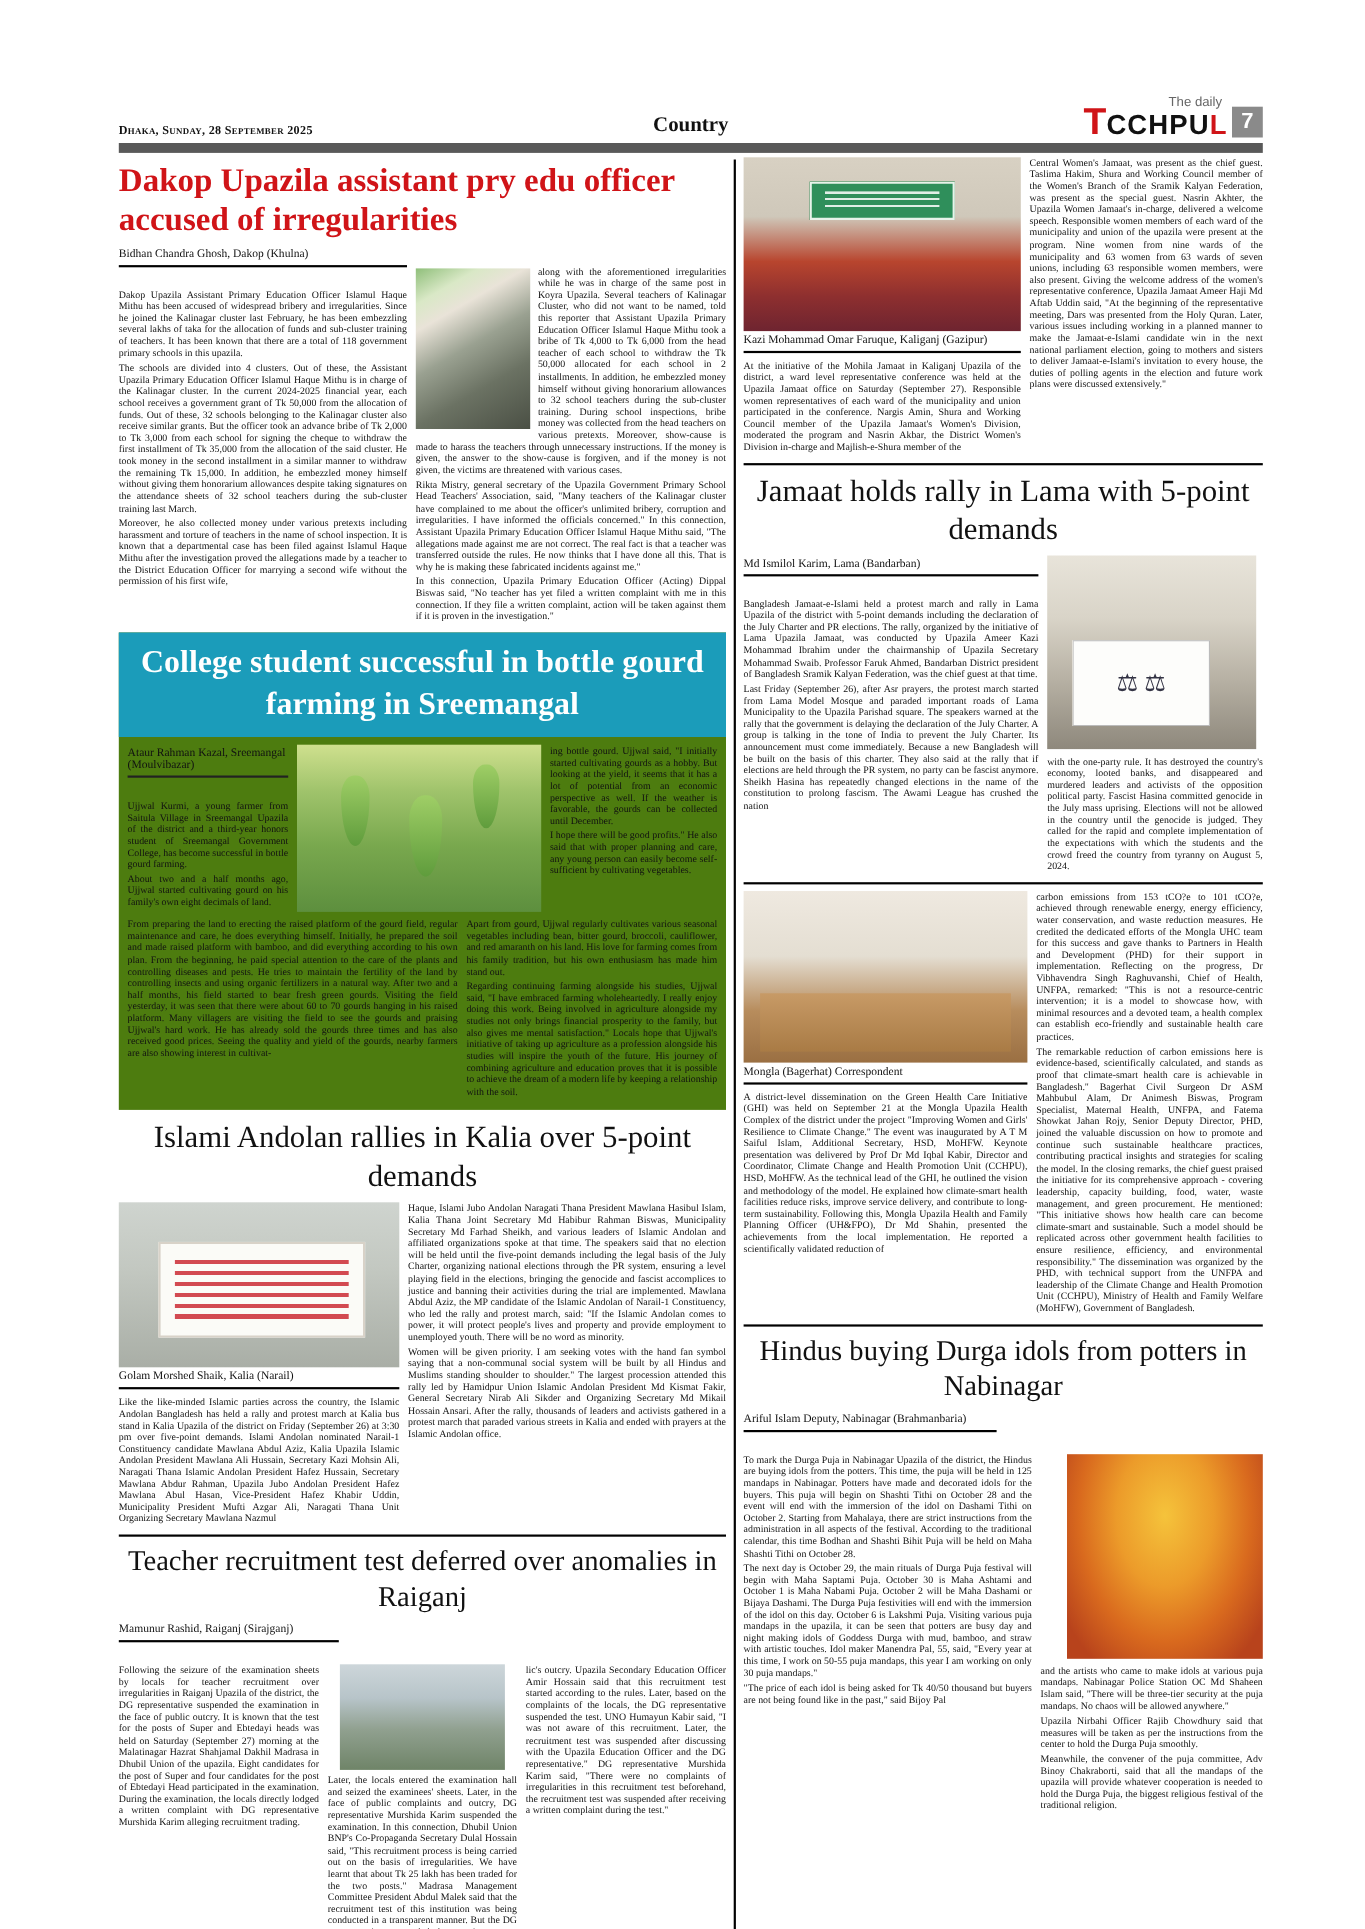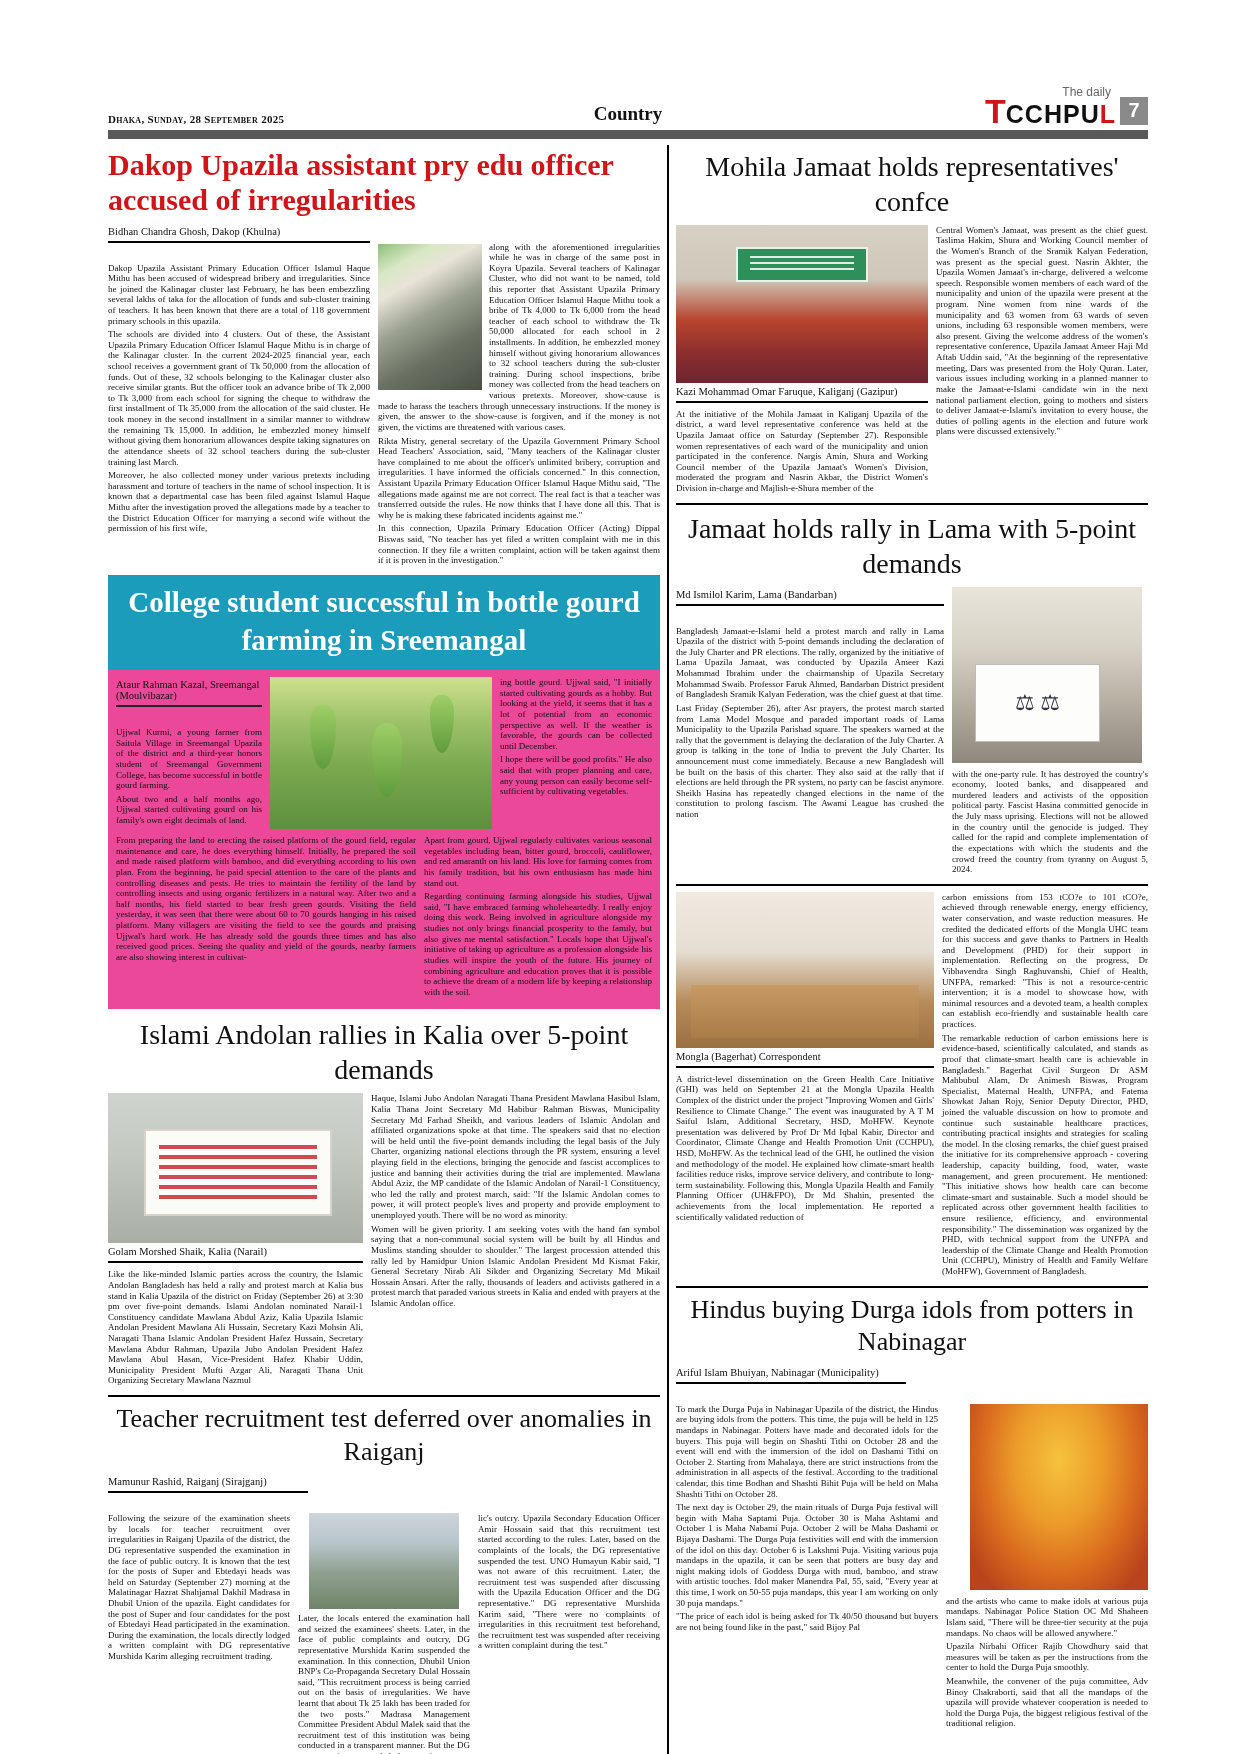--- a/index.html
+++ b/index.html
@@ -60,21 +60,21 @@
   .ph-a6{width:100%;height:150px;background:linear-gradient(180deg,#cfd4cf 0%,#c3c8c1 40%,#a9aea6 100%);}
   .ph-a6 .banner{position:absolute;left:14%;top:24%;width:74%;height:58%;background:#fbfbf7;
     box-shadow:inset 0 0 0 2px #d8d2c8;}
   .ph-a6 .banner:after{content:"";position:absolute;left:8%;top:18%;width:84%;height:64%;
     background:repeating-linear-gradient(180deg,rgba(200,30,40,.8) 0 4px,transparent 4px 10px);}
   .ph-a7{width:150px;height:96px;margin:0 auto 4px auto;
     background:linear-gradient(180deg,#cdd6da 0%,#b7c4c9 32%,#90a08f 62%,#6f8468 100%);}
   .ph-a8{width:178px;height:186px;margin-left:auto;
     background:radial-gradient(ellipse at 50% 30%,#f5c33b 0%,#ec9b2a 35%,#d96a1e 62%,#b8431c 88%);}
   
-  .teal{background:#ec4899;margin:6px 0 8px 0;}
+  .teal{background:#4d7c0f;margin:6px 0 8px 0;}
   .teal-head{background:#1b9cba;color:#fff;font-weight:bold;font-size:29px;text-align:center;
     line-height:1.3;padding:9px 6px 11px;}
   .teal-body{padding:7px 8px 9px 8px;}
   .c-narrow{width:146px;flex-shrink:0;}
   .teal .byline{border-bottom-color:#222;}
   .mt6{margin-top:6px;}
 </style>
 </head>
 <body>
 
@@ -193,21 +193,20 @@
           </div>
         </article>
 
       </div>
 
       <div class="vsep"></div>
 
       <div class="mcol-right">
 
         <article>
-          <h1 class="h-plain">Mohila Jamaat holds representatives' confce</h1>
           <div class="row">
             <div style="width:252px;flex-shrink:0;">
               <div class="photo ph-a2">
                 <span class="banner"></span>
               </div>
               <div class="caption">Kazi Mohammad Omar Faruque, Kaliganj (Gazipur)</div>
               <div class="body-txt">
                   <p>At the initiative of the Mohila Jamaat in Kaliganj Upazila of the district, a ward level representative conference was held at the Upazila Jamaat office on Saturday (September 27). Responsible women representatives of each ward of the municipality and union participated in the conference. Nargis Amin, Shura and Working Council member of the Upazila Jamaat's Women's Division, moderated the program and Nasrin Akbar, the District Women's Division in-charge and Majlish-e-Shura member of the</p>
                 </div>
             </div>
@@ -257,21 +256,21 @@
                 <p>carbon emissions from 153 tCO?e to 101 tCO?e, achieved through renewable energy, energy efficiency, water conservation, and waste reduction measures. He credited the dedicated efforts of the Mongla UHC team for this success and gave thanks to Partners in Health and Development (PHD) for their support in implementation. Reflecting on the progress, Dr Vibhavendra Singh Raghuvanshi, Chief of Health, UNFPA, remarked: "This is not a resource-centric intervention; it is a model to showcase how, with minimal resources and a devoted team, a health complex can establish eco-friendly and sustainable health care practices.</p>
                 <p>The remarkable reduction of carbon emissions here is evidence-based, scientifically calculated, and stands as proof that climate-smart health care is achievable in Bangladesh." Bagerhat Civil Surgeon Dr ASM Mahbubul Alam, Dr Animesh Biswas, Program Specialist, Maternal Health, UNFPA, and Fatema Showkat Jahan Rojy, Senior Deputy Director, PHD, joined the valuable discussion on how to promote and continue such sustainable healthcare practices, contributing practical insights and strategies for scaling the model. In the closing remarks, the chief guest praised the initiative for its comprehensive approach - covering leadership, capacity building, food, water, waste management, and green procurement. He mentioned: "This initiative shows how health care can become climate-smart and sustainable. Such a model should be replicated across other government health facilities to ensure resilience, efficiency, and environmental responsibility." The dissemination was organized by the PHD, with technical support from the UNFPA and leadership of the Climate Change and Health Promotion Unit (CCHPU), Ministry of Health and Family Welfare (MoHFW), Government of Bangladesh.</p>
               </div>
           </div>
         </article>
 
         <hr class="hrule">
 
         <article>
           <h1 class="h-plain h-sm">Hindus buying Durga idols from potters in Nabinagar</h1>
-          <div class="byline" style="width:230px;">Ariful Islam Bhuiyan, Nabinagar (Municipality)</div>
+          <div class="byline" style="width:230px;">Ariful Islam Deputy, Nabinagar (Brahmanbaria)</div>
           <div class="row">
             <div style="width:262px;flex-shrink:0;" class="body-txt">
                 <p>To mark the Durga Puja in Nabinagar Upazila of the district, the Hindus are buying idols from the potters. This time, the puja will be held in 125 mandaps in Nabinagar. Potters have made and decorated idols for the buyers. This puja will begin on Shashti Tithi on October 28 and the event will end with the immersion of the idol on Dashami Tithi on October 2. Starting from Mahalaya, there are strict instructions from the administration in all aspects of the festival. According to the traditional calendar, this time Bodhan and Shashti Bihit Puja will be held on Maha Shashti Tithi on October 28.</p>
                 <p>The next day is October 29, the main rituals of Durga Puja festival will begin with Maha Saptami Puja. October 30 is Maha Ashtami and October 1 is Maha Nabami Puja. October 2 will be Maha Dashami or Bijaya Dashami. The Durga Puja festivities will end with the immersion of the idol on this day. October 6 is Lakshmi Puja. Visiting various puja mandaps in the upazila, it can be seen that potters are busy day and night making idols of Goddess Durga with mud, bamboo, and straw with artistic touches. Idol maker Manendra Pal, 55, said, "Every year at this time, I work on 50-55 puja mandaps, this year I am working on only 30 puja mandaps."</p>
                 <p>"The price of each idol is being asked for Tk 40/50 thousand but buyers are not being found like in the past," said Bijoy Pal</p>
               </div>
             <div class="flex1">
               <div class="photo ph-a8"></div>
               <div class="body-txt mt6">
                   <p>and the artists who came to make idols at various puja mandaps. Nabinagar Police Station OC Md Shaheen Islam said, "There will be three-tier security at the puja mandaps. No chaos will be allowed anywhere."</p>

